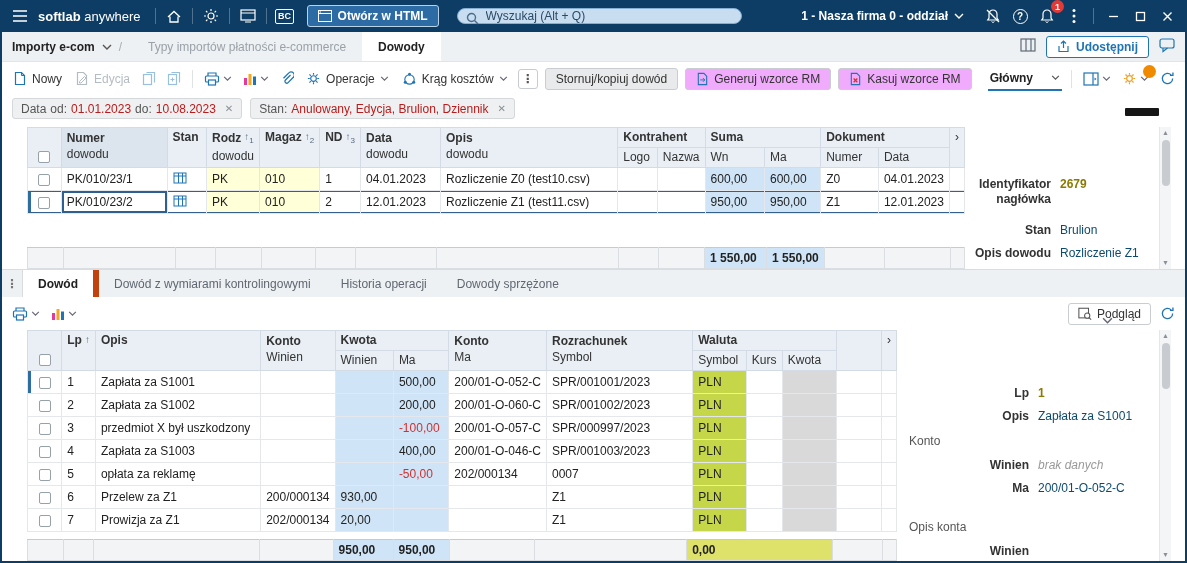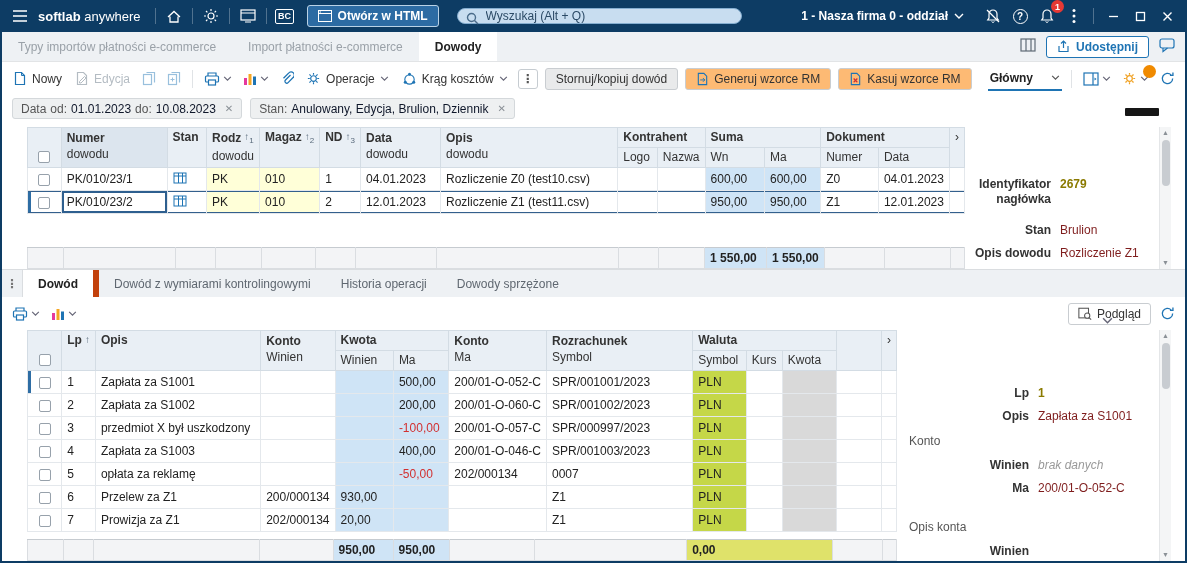--- a/index.html
+++ b/index.html
@@ -37,29 +37,29 @@
 
   
   .toolbar{height:33px;flex:0 0 33px;background:#fff;display:flex;align-items:center;padding:0 8px;gap:7px}
   .tbtn{display:flex;align-items:center;gap:5px;background:none;border:none;font-family:inherit;font-size:12px;color:#333;cursor:pointer;padding:2px 3px;white-space:nowrap}
   .tbtn.disabled{color:#b4bcc3}
   .iconbtn{display:flex;align-items:center;gap:3px;cursor:pointer;padding:2px;color:var(--accent,#1e74b4)}
   .dim{opacity:.45}
   .vsep{width:1px;height:18px;background:#e0e3e6;margin:0 2px}
   .boxbtn{width:20px;height:20px;border:1px solid #c6ccd1;border-radius:3px;display:flex;align-items:center;justify-content:center;color:#555;cursor:pointer;font-weight:bold}
   .graybtn{height:22px;padding:0 10px;background:#e9eaeb;border:1px solid #c9cdd1;border-radius:3px;font-family:inherit;font-size:12px;color:#333;display:flex;align-items:center;gap:5px;cursor:pointer;white-space:nowrap}
-  .graybtn.lite{background:#fdba74}
+  .graybtn.lite{background:#f0abfc}
   .viewbtn{background:none;border:none;border-bottom:2px solid var(--accent,#1e74b4);font-family:inherit;font-size:12px;display:flex;align-items:center;gap:18px;cursor:pointer;height:24px;padding:0 2px;font-weight:bold;color:#222}
   .spacer{flex:1}
   .chevg{color:#667}
 
   
   .filterrow{height:27px;flex:0 0 27px;display:flex;align-items:center;gap:8px;padding:0 10px;background:#fff}
   .chip{display:flex;align-items:center;gap:4px;background:#eef0f1;border:1px solid #d4d8db;border-radius:3px;height:21px;padding:0 8px;color:#555;cursor:default;white-space:nowrap}
-  .chip .cv{color:#0f172a}
+  .chip .cv{color:#b91c1c}
   .chx{color:#8a9096;margin-left:5px;font-size:10px;cursor:pointer}
 
   
   .region{display:flex;align-items:stretch;background:#fff;position:relative;padding-right:14px}
   .upper{flex:0 0 138px;padding-top:5px}
   .lower{flex:1;min-height:0}
   .gridcol{margin-left:25px;display:flex;flex-direction:column}
   .gridcol.u{width:938px;flex:0 0 938px}
   .gridcol.l{width:870px;flex:0 0 870px}
   .gspacer{flex:1}
@@ -94,21 +94,21 @@
   .ysum{background:var(--sum-yellow,#dfe26a) !important;font-weight:bold}
 
   
   .detail{flex:1;min-width:0;overflow:hidden;font-size:12px}
   .udetail{padding:50px 4px 0 6px}
   .ldetail{padding:56px 4px 0 10px}
   .dfield{display:flex;margin-bottom:8px;align-items:flex-start}
   .dfield.big{margin-bottom:16px}
   .dlabel{flex:0 0 80px;text-align:right;font-weight:bold;color:#333;line-height:15px;white-space:normal}
   .ldetail .dlabel{flex-basis:122px}
-  .dvalue{margin-left:9px;line-height:15px;color:#7f1d1d;white-space:nowrap}
+  .dvalue{margin-left:9px;line-height:15px;color:#0c4a6e;white-space:nowrap}
   .olive{color:var(--olive,#8a7a00);font-weight:bold}
   .muted{color:#999;font-style:italic}
   .dgroup{color:#555;margin:10px 0 10px 2px}
   .dgroup.far{margin-top:24px}
 
   
   .vscroll{flex:0 0 12px;background:#f4f5f6;border-left:1px solid #e4e6e8;display:flex;flex-direction:column;align-items:center;padding:1px 0;cursor:pointer}
   .vscroll .ar{color:#8a9096;font-size:7px;line-height:10px}
   .vscroll .thumb{width:8px;height:46px;background:#c8ccd1;border-radius:4px;margin-top:2px}
   .vscroll .fill{flex:1}
@@ -219,22 +219,28 @@
         </span>
       <span class="tb-ic">
           <svg width="11" height="11" viewBox="0 0 11 11">
             <path d="M1.5 1.5l8 8M9.5 1.5l-8 8" stroke="#fff" stroke-width="1.4"></path>
           </svg>
         </span>
     </div>
   </div>
 
   <div class="navrow">
+    <div class="bcwrap">
+      <span class="bct">Importy e-com</span>
+      <svg width="10" height="6" viewBox="0 0 10 6">
+          <path d="M1 1l4 4 4-4" fill="none" stroke="#555" stroke-width="1.4"></path>
+        </svg>
+      <span class="bcsep">/</span>
+    </div>
     <div class="ntab">Typy importów płatności e-commerce</div>
-    <div class="ntab">Import płatności e-commerce</div>
     <div class="ntab active">Dowody</div>
     <div class="nav-right">
       <span><svg width="16" height="14" viewBox="0 0 16 14">
             <rect x="1" y="1" width="14" height="12" fill="none" stroke="#5f6b76" stroke-width="1.2"></rect>
             <path d="M6 1v12M11 1v12" stroke="#5f6b76" stroke-width="1.2"></path>
           </svg></span>
       <button class="sharebtn">
         <svg width="13" height="13" viewBox="0 0 13 13">
             <path d="M6.5 8V1.5M4 3.5L6.5 1 9 3.5" fill="none" stroke="#1e74b4" stroke-width="1.2"></path>
             <path d="M2 6v5.5h9V6" fill="none" stroke="#1e74b4" stroke-width="1.2"></path>

